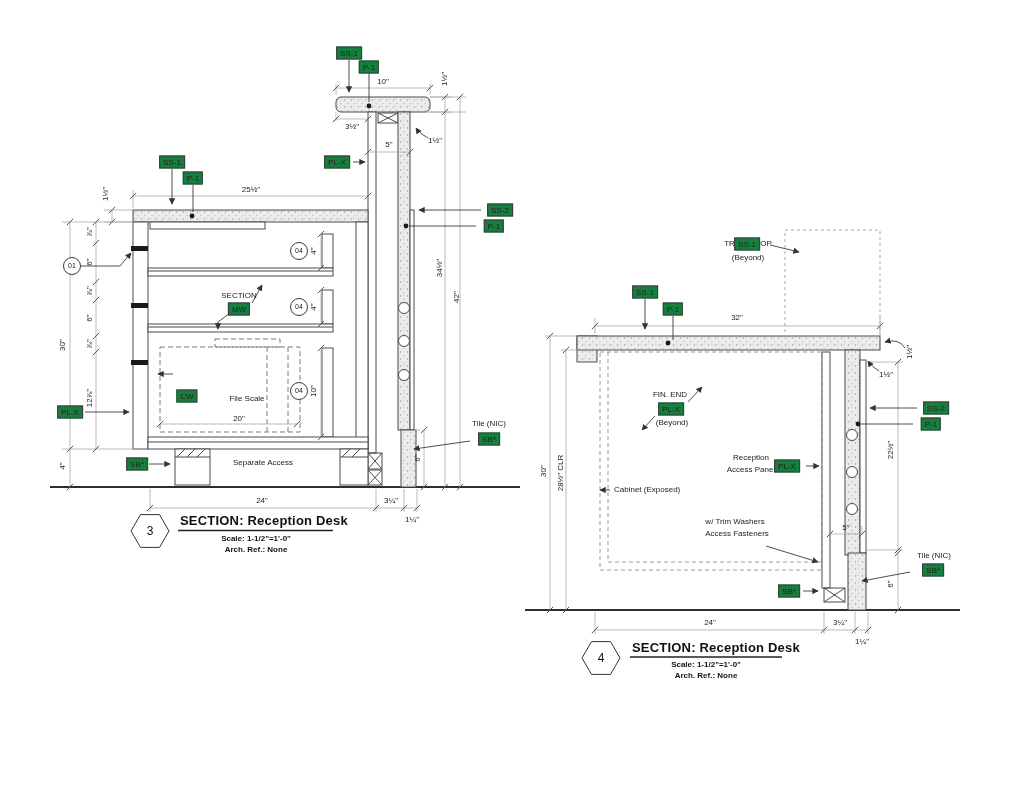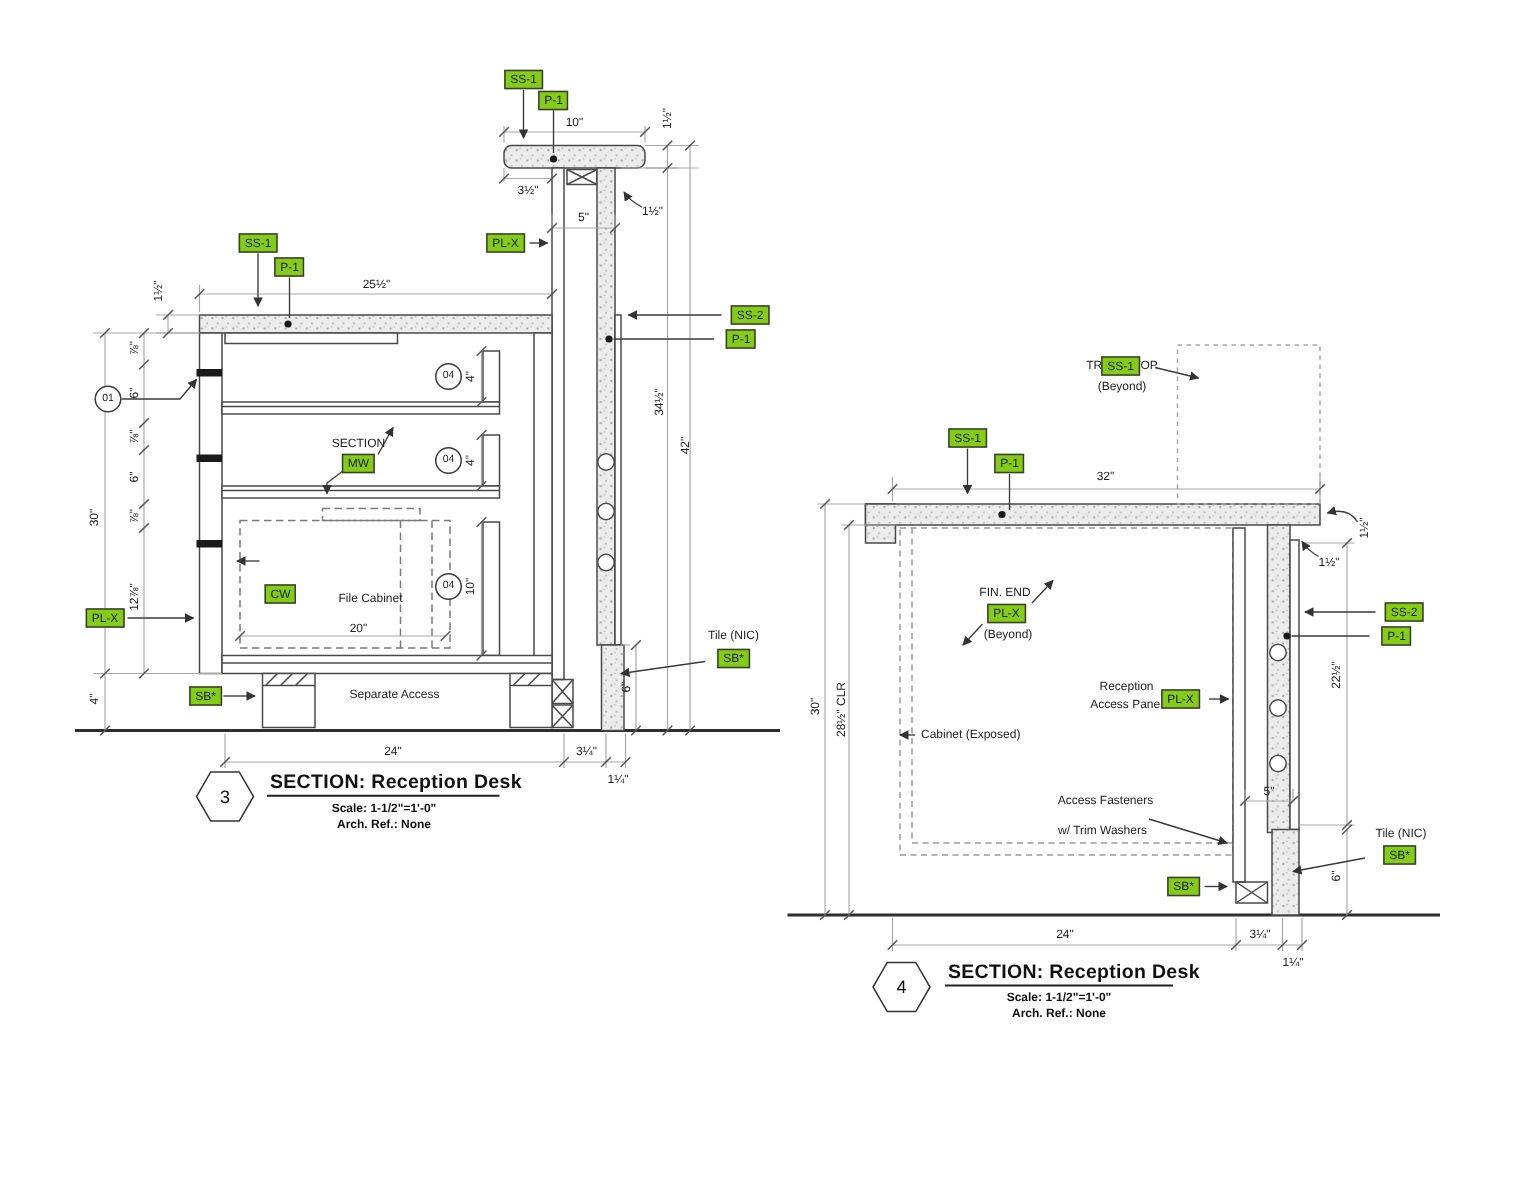--- a/index.html
+++ b/index.html
@@ -3,21 +3,21 @@
 <meta charset="utf-8">
 <style>
   html,body{margin:0;padding:0;background:#fff;}
   #sheet{position:relative;width:1024px;height:791px;background:#ffffff;overflow:hidden;
          font-family:"Liberation Sans",sans-serif;}
   svg{position:absolute;left:0;top:0;}
   .txt{position:absolute;font-size:8px;color:#222;transform:translate(-50%,-50%);
        white-space:nowrap;line-height:10px;}
   .rot{transform:translate(-50%,-50%) rotate(-90deg);}
   .la{transform:translate(0,-50%);}
-  .lbox{border:1px solid #3c3c3c;background:#84cc16;padding:0 3px;font-size:8px;line-height:11px;}
+  .lbox{border:1px solid #3c3c3c;background:#15803d;padding:0 3px;font-size:8px;line-height:11px;}
   .ccirc{border:1px solid #3c3c3c;border-radius:50%;width:16px;height:16px;line-height:16px;
          text-align:center;padding:0;font-size:7px;background:#fff;}
   .big{font-size:13px;font-weight:bold;letter-spacing:.2px;color:#111;}
   .sm-b{font-size:8px;font-weight:bold;color:#111;}
   .hexnum{font-size:12px;color:#111;}
 </style>
 </head>
 <body>
 
 <div id="sheet">
@@ -273,21 +273,21 @@
 <span class="txt ccirc" style="left:72px;top:266px">01</span>
 <span class="txt" style="left:239px;top:296px">SECTION</span>
 <span class="txt lbox" style="left:239px;top:309px">MW</span>
 <span class="txt ccirc" style="left:299px;top:251px">04</span>
 <span class="txt rot" style="left:314px;top:251px">4"</span>
 <span class="txt ccirc" style="left:299px;top:307px">04</span>
 <span class="txt rot" style="left:314px;top:307px">4"</span>
 <span class="txt ccirc" style="left:299px;top:391px">04</span>
 <span class="txt rot" style="left:314px;top:391px">10"</span>
 <span class="txt lbox" style="left:187px;top:396px">CW</span>
-<span class="txt" style="left:247px;top:399px">File Cabinet</span>
+<span class="txt" style="left:247px;top:399px">File Scale</span>
 <span class="txt" style="left:239px;top:419px">20"</span>
 <span class="txt lbox" style="left:70px;top:412px">PL-X</span>
 <span class="txt lbox" style="left:137px;top:464px">SB*</span>
 <span class="txt" style="left:263px;top:463px">Separate Access</span>
 <span class="txt rot" style="left:440px;top:268px">34½"</span>
 <span class="txt rot" style="left:457px;top:297px">42"</span>
 <span class="txt rot" style="left:418px;top:458px">6"</span>
 <span class="txt" style="left:489px;top:424px">Tile (NIC)</span>
 <span class="txt lbox" style="left:489px;top:439px">SB*</span>
 <span class="txt lbox" style="left:500px;top:210px">SS-2</span>
@@ -311,21 +311,21 @@
 <span class="txt" style="left:670px;top:395px">FIN. END</span>
 <span class="txt lbox" style="left:671px;top:409px">PL-X</span>
 <span class="txt" style="left:672px;top:423px">(Beyond)</span>
 <span class="txt" style="left:751px;top:458px">Reception</span>
 <span class="txt" style="left:751px;top:470px">Access Panel</span>
 <span class="txt lbox" style="left:787px;top:466px">PL-X</span>
 <span class="txt la" style="left:614px;top:490px">Cabinet (Exposed)</span>
 <span class="txt rot" style="left:544px;top:471px">30"</span>
 <span class="txt rot" style="left:561px;top:473px">28½" CLR</span>
 <span class="txt" style="left:737px;top:534px">Access Fasteners</span>
-<span class="txt" style="left:735px;top:554px">w/ Trim Washers</span>
+<span class="txt" style="left:735px;top:522px">w/ Trim Washers</span>
 <span class="txt lbox" style="left:789px;top:591px">SB*</span>
 <span class="txt lbox" style="left:936px;top:408px">SS-2</span>
 <span class="txt lbox" style="left:931px;top:424px">P-1</span>
 <span class="txt rot" style="left:891px;top:450px">22½"</span>
 <span class="txt" style="left:846px;top:528px">5"</span>
 <span class="txt" style="left:934px;top:556px">Tile (NIC)</span>
 <span class="txt lbox" style="left:933px;top:570px">SB*</span>
 <span class="txt rot" style="left:891px;top:584px">6"</span>
 <span class="txt" style="left:710px;top:623px">24"</span>
 <span class="txt" style="left:840px;top:623px">3¼"</span>

